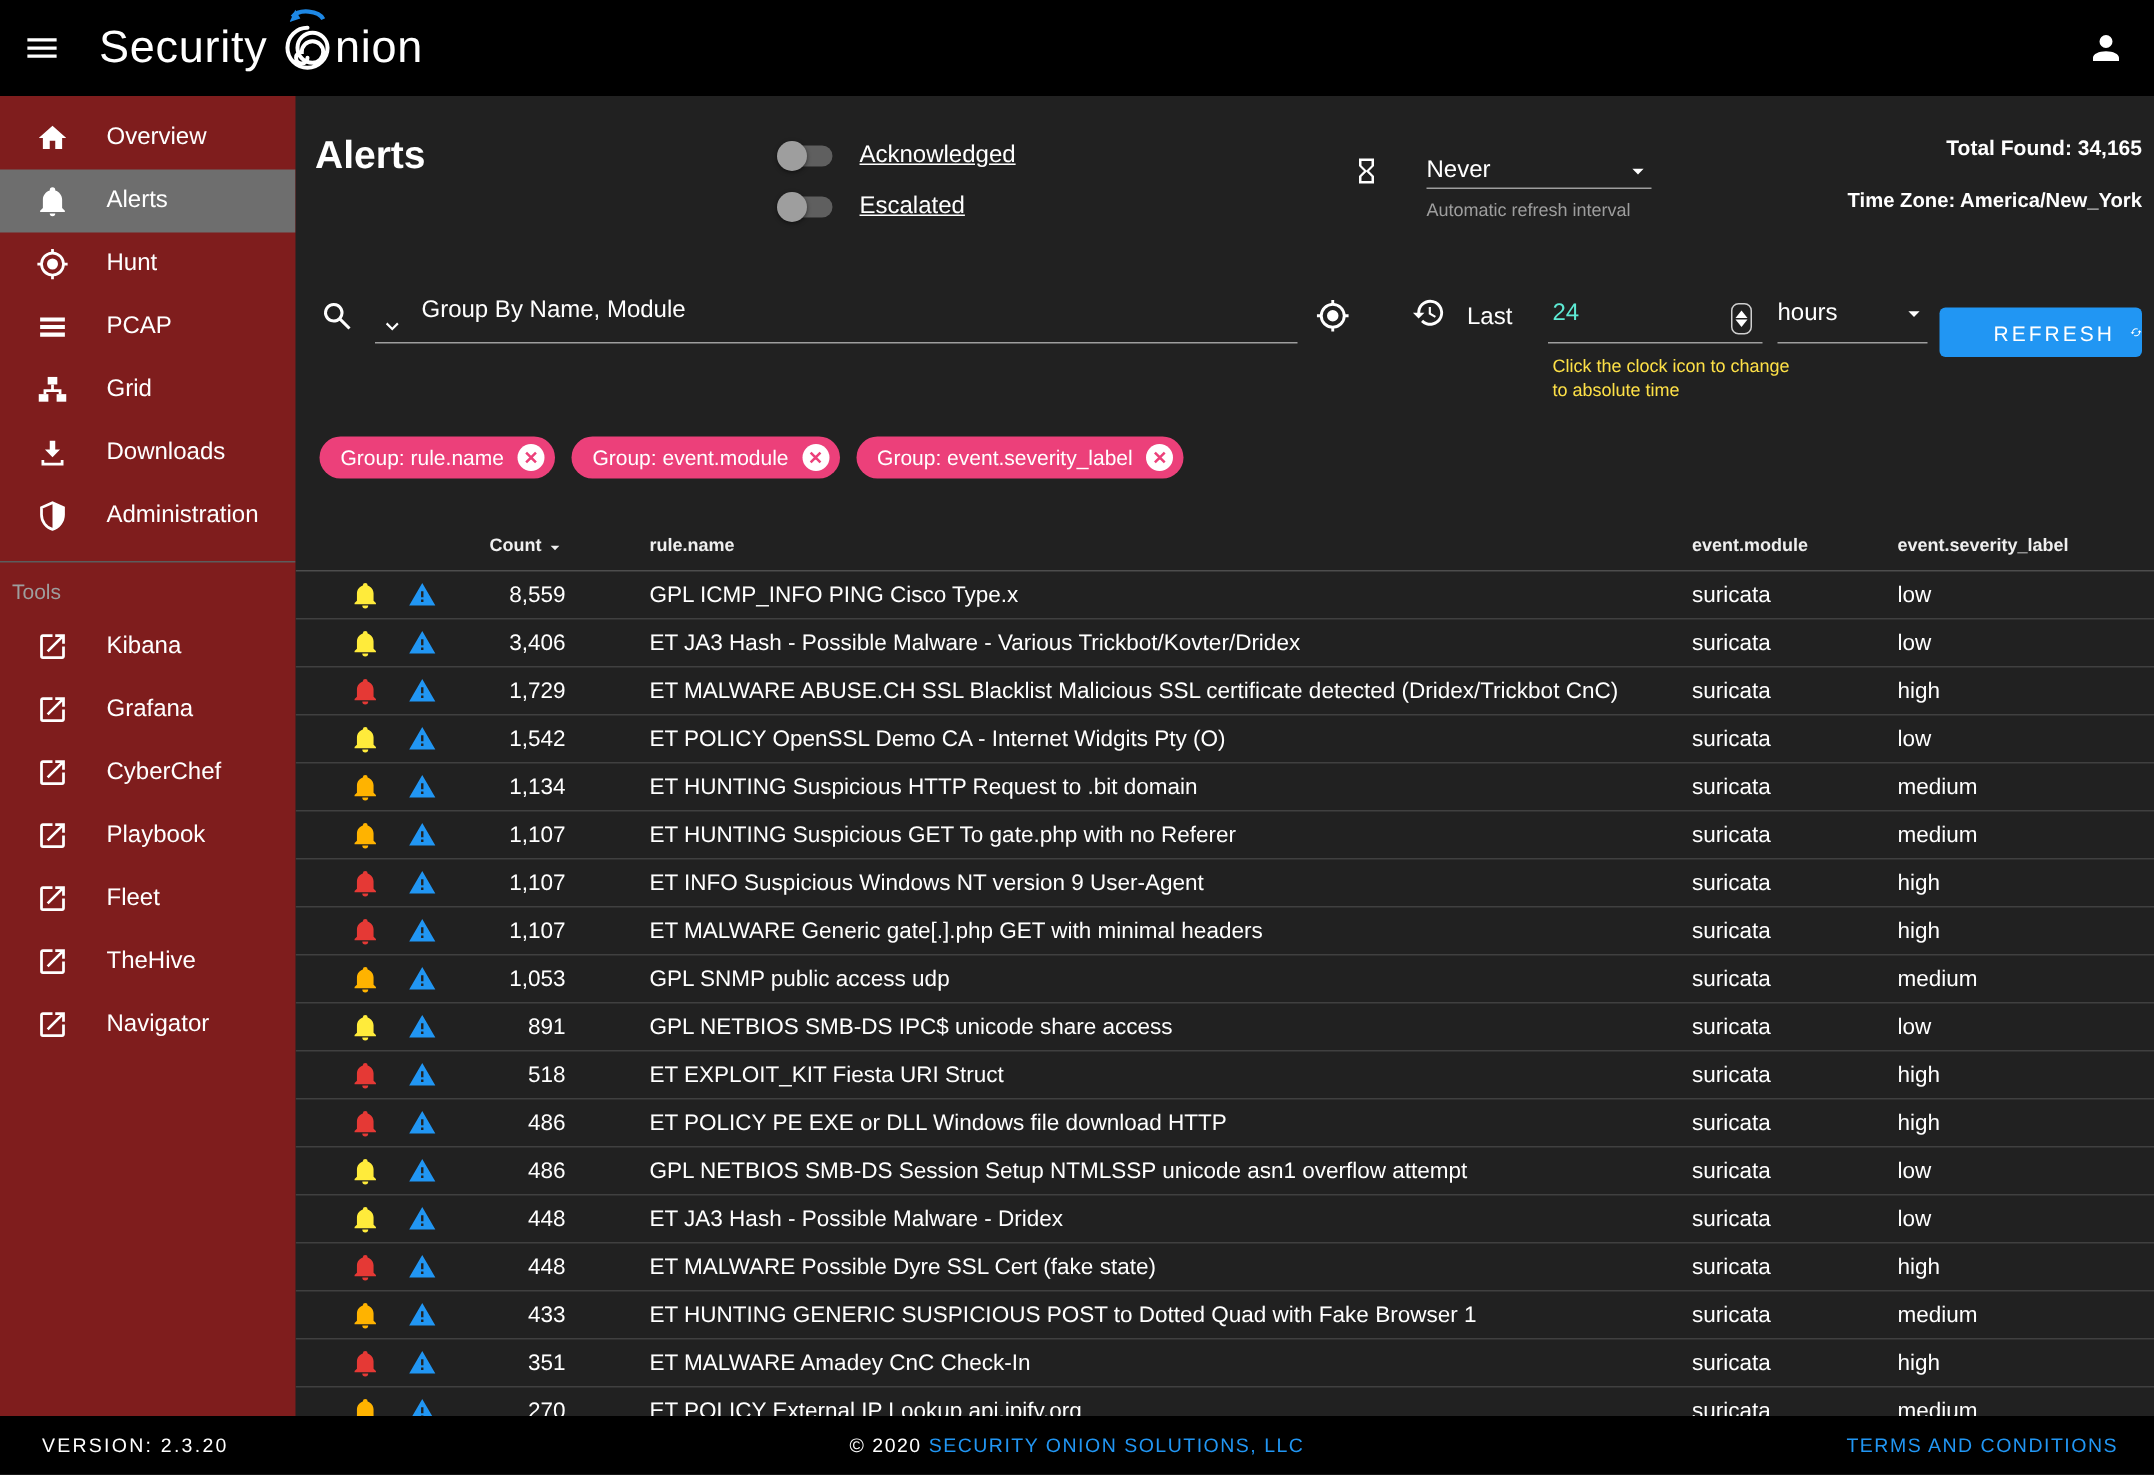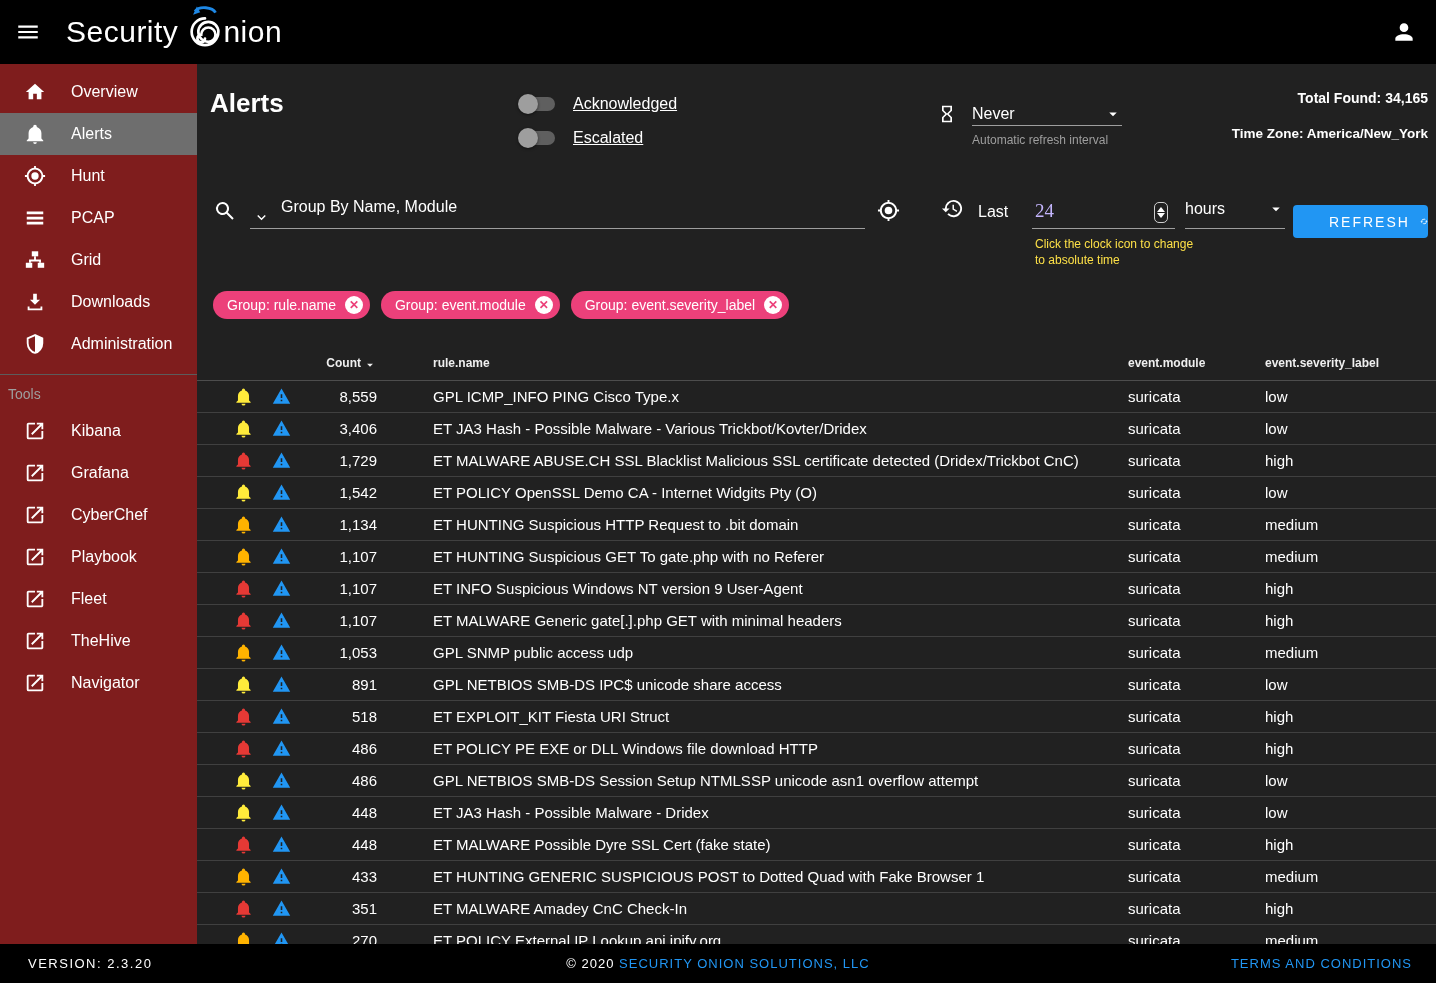--- a/index.html
+++ b/index.html
@@ -39,36 +39,36 @@
   
   .main { position: absolute; left: 197px; top: 64px; right: 0; bottom: 39px; background: #212121; overflow: hidden; }
   .page-title { position: absolute; left: 13px; top: 24px; font-size: 26px; font-weight: bold; }
 
   .toggles { position: absolute; left: 324px; top: 30px; display: flex; flex-direction: column; gap: 14px; }
   .toggle-row { display: flex; align-items: center; gap: 18px; height: 20px; cursor: pointer; text-decoration: underline; }
   .switch { width: 34px; height: 14px; border-radius: 7px; background: #5f5f5f; position: relative; flex: none; }
   .switch .thumb { width: 20px; height: 20px; border-radius: 50%; background: #9e9e9e; position: absolute; left: -3px; top: -3px; box-shadow: 0 1px 3px rgba(0,0,0,.5); }
   .toggle-label { font-size: 16px; color: #fff; }
 
-  .interval { position: absolute; left: 740px; top: 38px; display: flex; gap: 15px; justify-content: center; }
+  .interval { position: absolute; left: 704px; top: 38px; display: flex; gap: 30px; justify-content: center; }
   .interval-select { width: 150px; }
   .interval-row { display: flex; align-items: center; justify-content: space-between; height: 24px; border-bottom: 1px solid #9e9e9e; cursor: pointer; }
   .interval-value { font-size: 16px; }
   .caption { color: #9e9e9e; font-size: 12px; margin-top: 7px; }
 
   .totals { position: absolute; right: 8px; top: 26px; text-align: right; }
   .total-found { font-size: 14px; font-weight: bold; }
   .timezone { font-size: 13.5px; font-weight: bold; margin-top: 20px; }
 
   
   .abs { position: absolute; }
   .search-input { left: 84px; top: 134px; width: 555px; background: transparent; border: none; outline: none; color: #fff; font-size: 16px; font-family: "Liberation Sans", sans-serif; }
   .underline { position: absolute; height: 1px; background: #9e9e9e; }
   .label16 { font-size: 16px; }
-  .range-input { left: 838px; top: 136px; width: 105px; background: transparent; border: none; outline: none; color: #c4b5fd; font-size: 19px; font-family: Liberation Serif, serif; }
+  .range-input { left: 838px; top: 136px; width: 105px; background: transparent; border: none; outline: none; color: #5eead4; font-size: 16px; font-family: Liberation Sans, sans-serif; }
   .stepper { left: 957px; top: 138px; width: 14px; height: 21px; border: 1px solid #cfcfcf; border-radius: 5px; display: flex; flex-direction: column; align-items: center; justify-content: center; gap: 1px; cursor: pointer; }
   .stepper i { border-left: 4px solid transparent; border-right: 4px solid transparent; display: block; }
   .stepper .up { border-bottom: 5px solid #fff; }
   .stepper .down { border-top: 5px solid #fff; }
   .unit-select { left: 988px; top: 136px; width: 100px; display: flex; align-items: center; justify-content: space-between; cursor: pointer; }
   .refresh-btn { left: 1096px; top: 141px; width: 135px; height: 33px; background: #2196F3; border: none; border-radius: 4px; color: #fff; font-size: 14px; font-weight: 500; letter-spacing: 2px; display: flex; align-items: center; justify-content: center; gap: 10px; cursor: pointer; font-family: "Liberation Sans", sans-serif; padding-left: 36px; }
   .hint { left: 838px; top: 172px; width: 170px; color: #fde047; font-size: 12px; line-height: 1.35; }
 
   
   .chips { position: absolute; left: 16px; top: 227px; display: flex; gap: 11px; }

